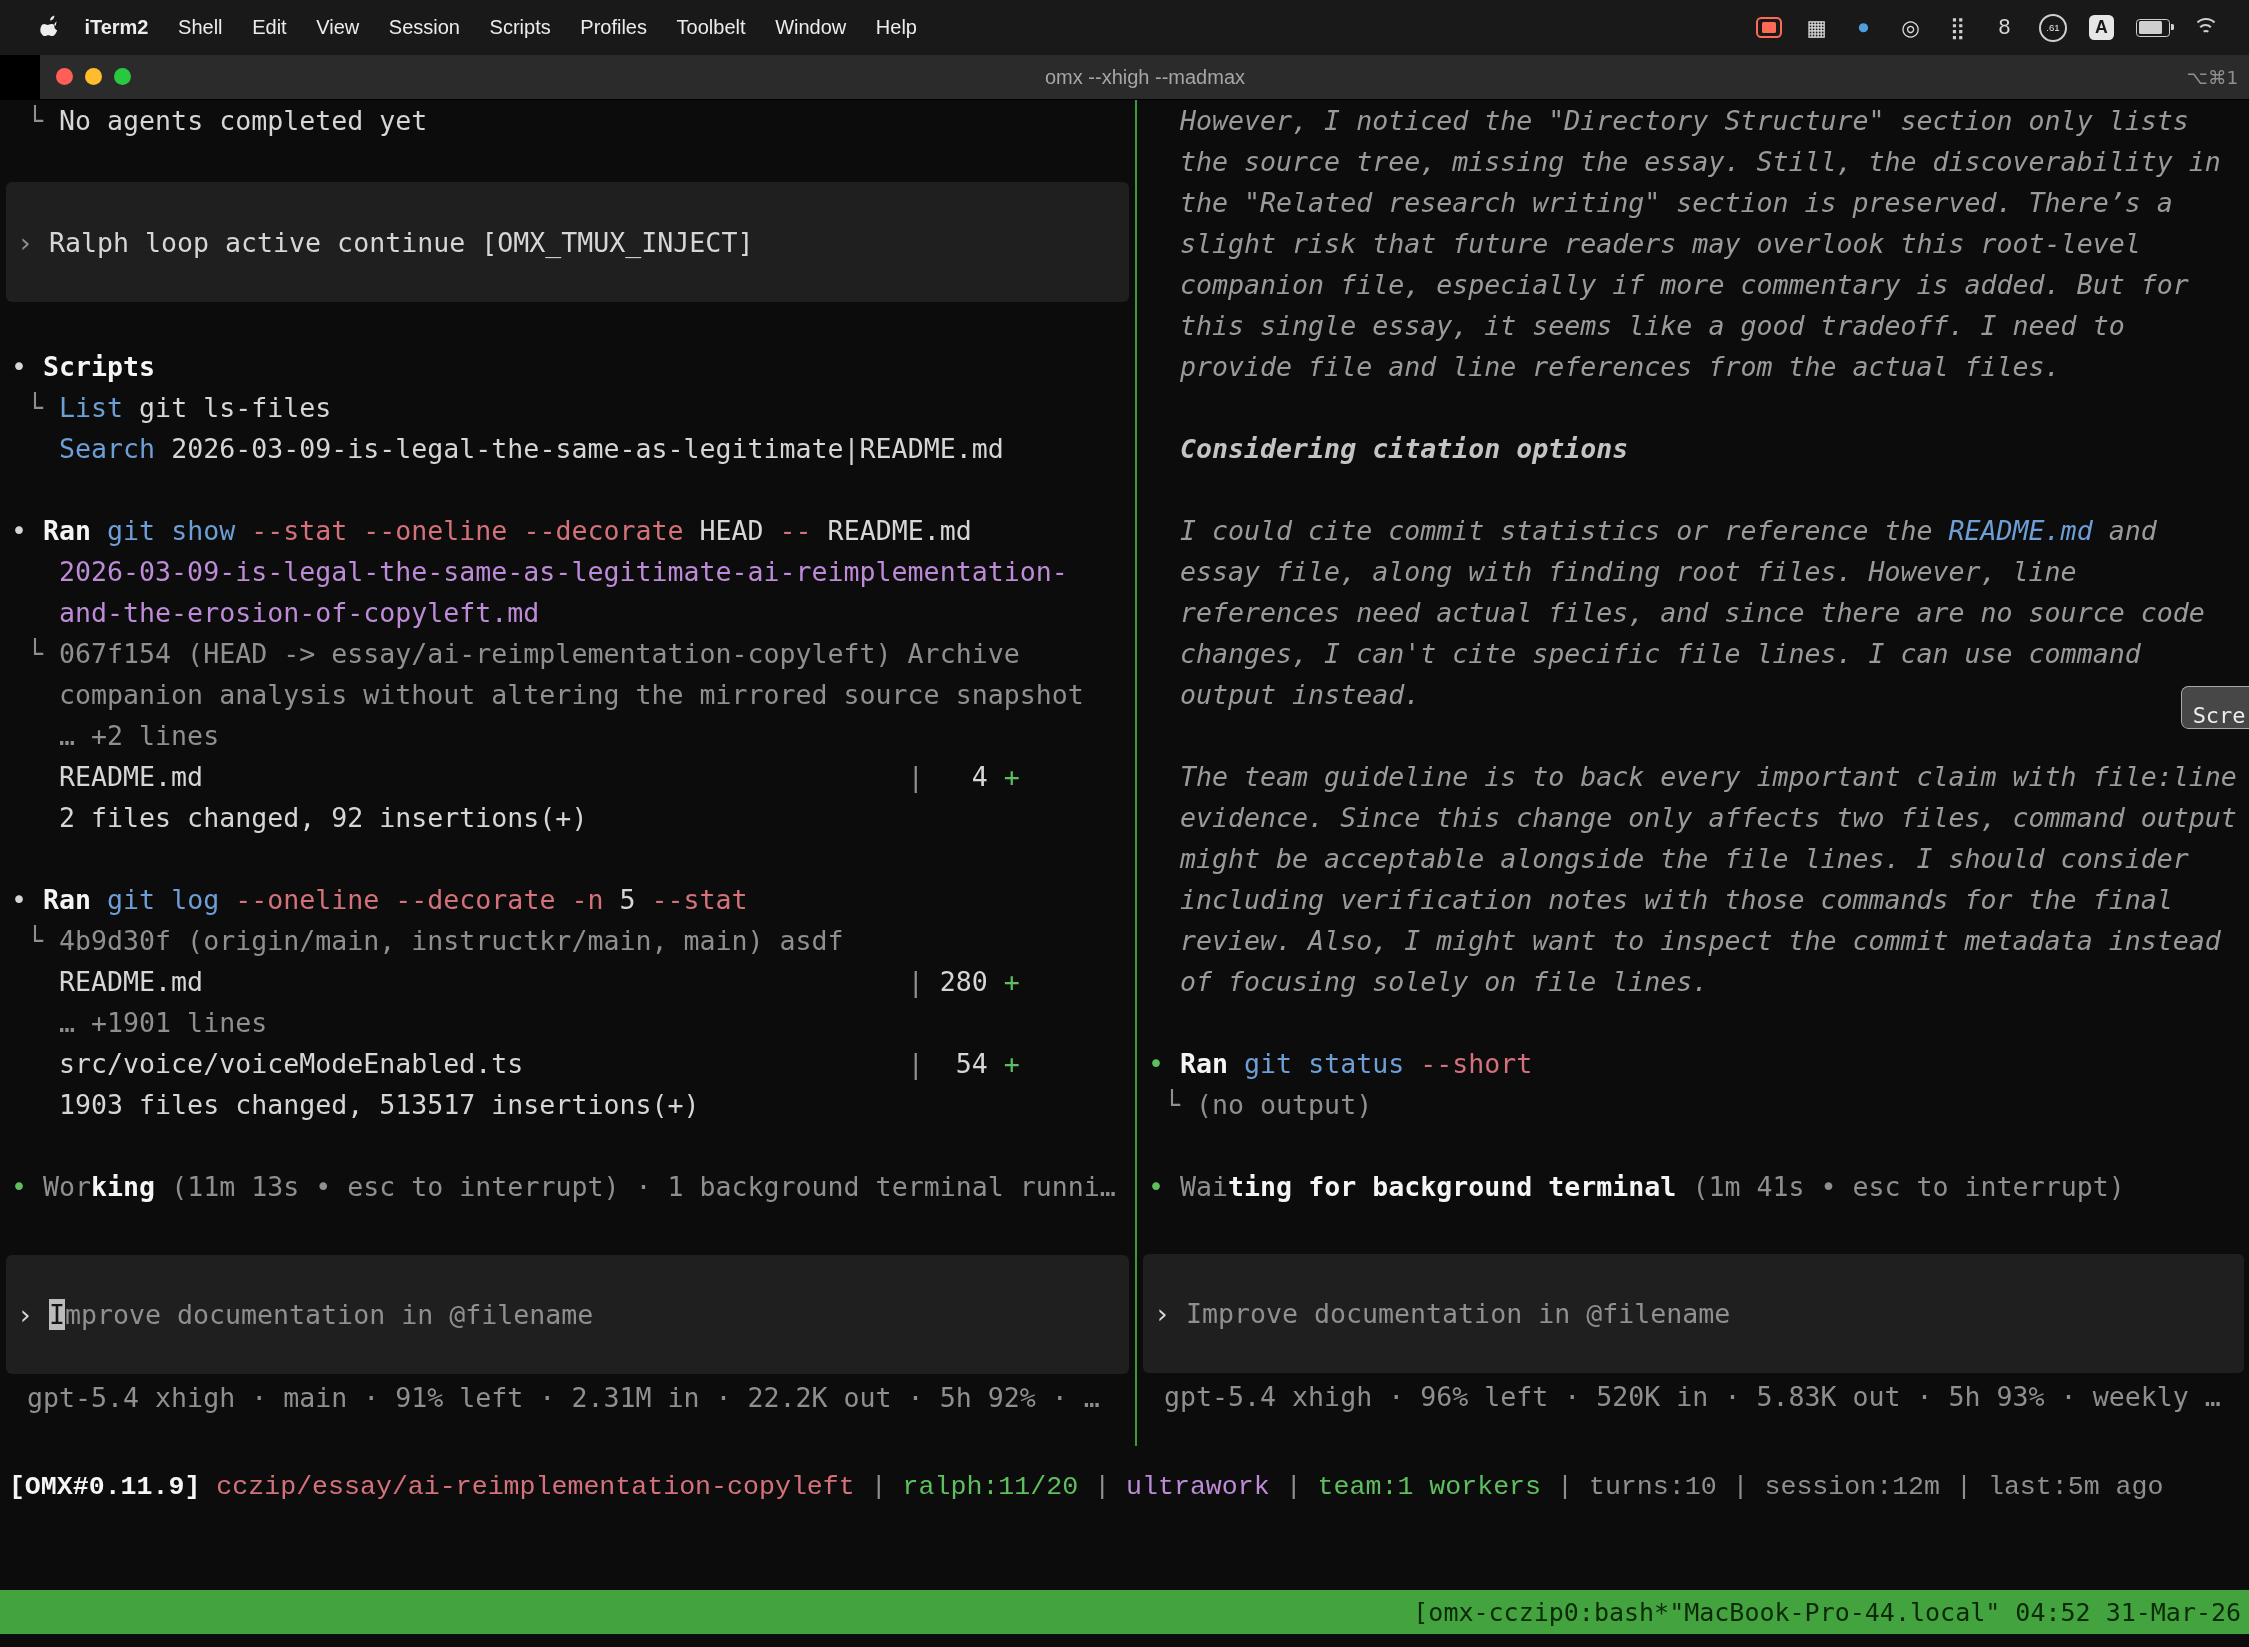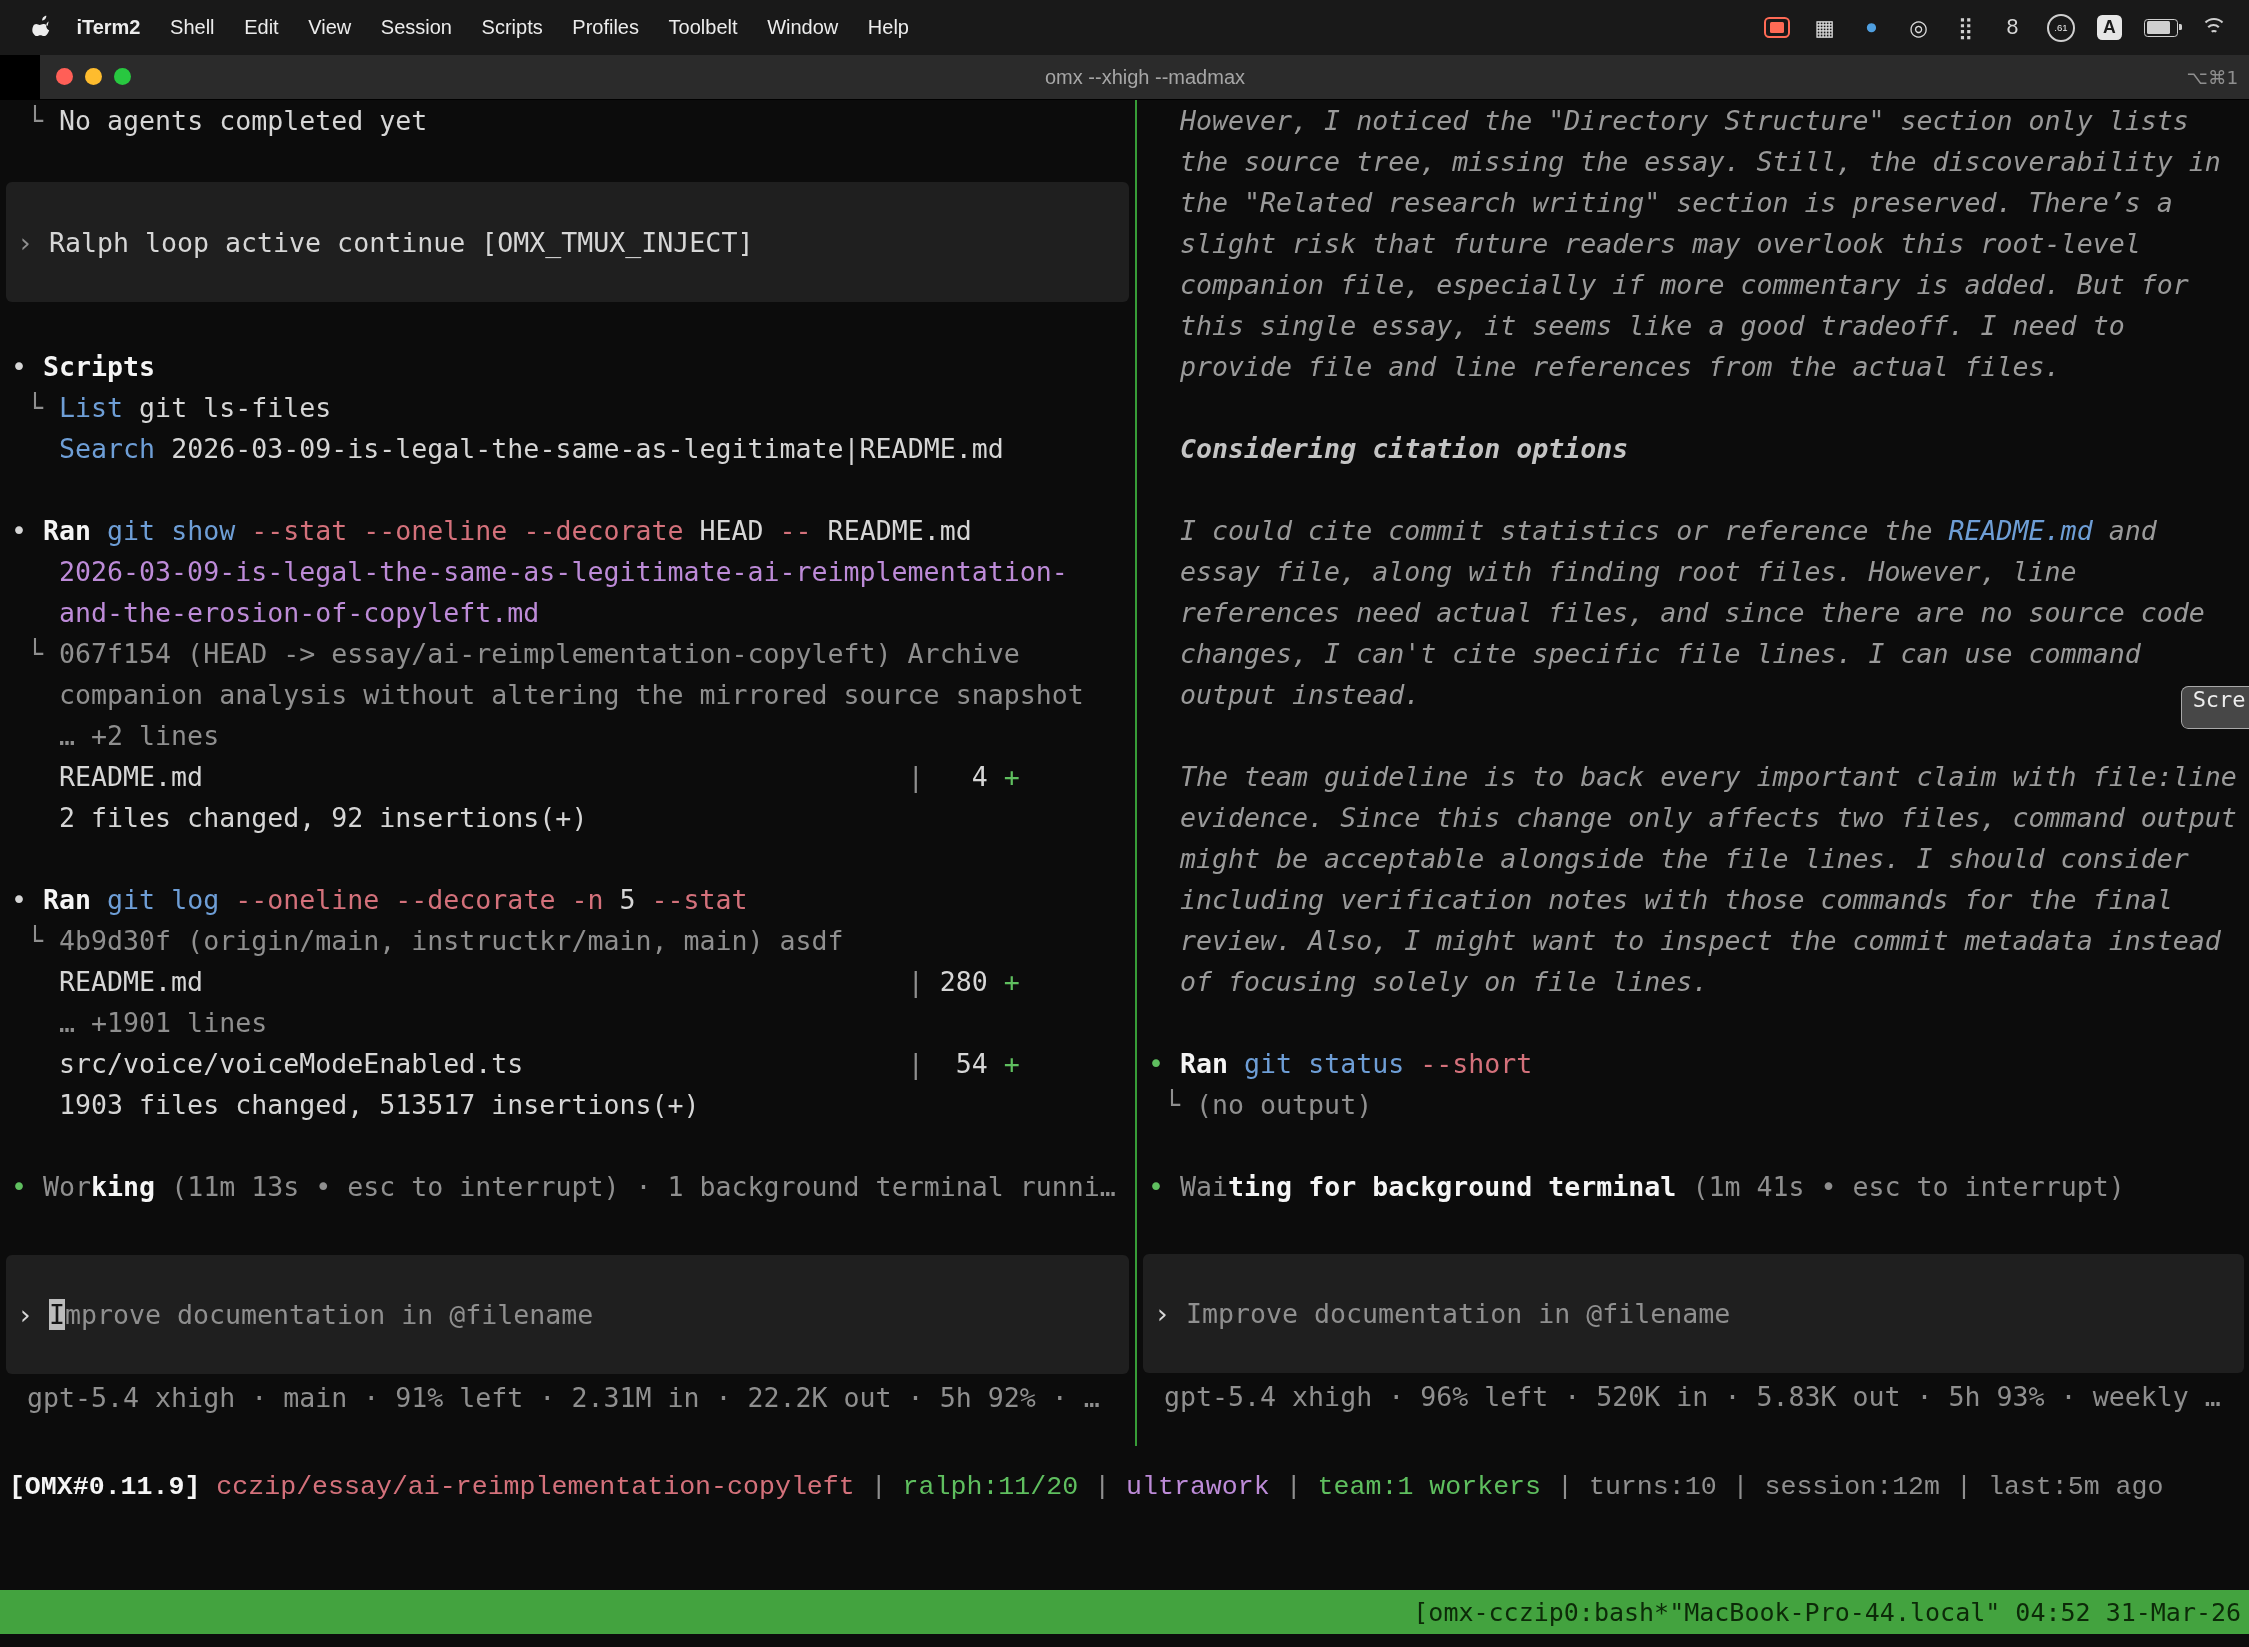--- a/index.html
+++ b/index.html
@@ -1,20 +1,20 @@
 <!DOCTYPE html>
 <html style="--background: #0c0c0c; --box_background: #1f1f1f; --foreground: #d6d6d6; --dim: #8f8f8f; --blue: #6e9ed6; --red: #d4717b; --magenta: #bd8bd8; --green: #5fbf5f; --tmux_green: #43a33f; --divider_green: #379c37; --title_bar: #2b2b2b; --menu_bar: #191919; --close: #ff5f57; --minimize: #febc2e; --zoom: #28c840;font-size:11.8px"><head>
 <meta charset="utf-8">
 <style>
   html,body{margin:0;padding:0;background:#000;}
   body{width:2250px;height:1648px;overflow:hidden;position:relative;font-family:"DejaVu Sans Mono",monospace;}
 
   
   .menubar{height:55px;background:var(--menu_bar,#191919);display:flex;align-items:center;
-    color:#ececec;font-family:"Liberation Sans",sans-serif;font-size:20px;padding:0 22px;box-sizing:border-box;}
+    color:#ececec;font-family:"Liberation Sans",sans-serif;font-size:20px;padding:0 30px;box-sizing:border-box;}
   .apple{display:flex;align-items:center;padding:0 10.3px;}
   .menu-items{display:flex;}
   .menu-item{padding:0 14.8px;white-space:nowrap;}
   .menu-item.app{font-weight:700;}
   .menu-right{margin-left:auto;display:flex;align-items:center;gap:22px;}
   .mi{display:flex;align-items:center;justify-content:center;min-width:25px;height:29.5px;font-size:21.4px;}
   .rec{width:22px;height:17px;border:2.2px solid #ff6a55;border-radius:5.2px;position:relative;}
   .rec::after{content:"";position:absolute;left:4.4px;top:3px;right:4.4px;bottom:3px;background:#ff6a55;border-radius:1.5px;}
   .gauge{width:24px;height:24px;border:2.2px solid #cfcfcf;border-radius:50%;display:flex;align-items:center;justify-content:center;
     font-size:9.6px;color:#e8e8e8;font-family:"Liberation Sans",sans-serif;}
@@ -64,21 +64,21 @@
   .s-itb{color:#c4c4c4;font-style:italic;font-weight:700;}
   .s-itblue{color:var(--blue,#6e9ed6);font-style:italic;}
 
   .omx-line{position:absolute;top:1367px;left:0;width:2250px;padding-left:8.9px;box-sizing:border-box;font-family:Liberation Mono, monospace;}
 
   .tmuxbar{position:absolute;top:1490px;left:0;width:2250px;height:44px;background:var(--tmux_green,#43a33f);
     color:#0c2a08;font-size:25px;display:flex;align-items:center;justify-content:flex-end;
     padding:0 8.9px;box-sizing:border-box;white-space:pre;}
 
   .scre-popup{position:absolute;top:686px;right:0;height:41px;background:#474747;border:1.5px solid #a9a9a9;border-right:none;
-    border-radius:7.4px 0 0 7.4px;color:#ededed;display:flex;align-items:flex-start;padding:0 4.4px 0 10.3px;font-size:22px;z-index:6;}
+    border-radius:7.4px 0 0 7.4px;color:#ededed;display:flex;align-items:flex-end;padding:0 4.4px 0 10.3px;font-size:22px;z-index:6;}
 </style>
 </head>
 <body>
 
 <div class="menubar">
   <div class="apple">
     <span>
       <svg width="19" height="22" viewBox="0 0 170 200">
           <path fill="#ececec" d="M150 69c-1 1-22 12-22 38 0 30 26 41 27 41 0 1-4 15-14 29-9 12-18 25-32 25s-18-8-34-8c-16 0-21 8-34 8S18 189 9 176C-2 159-1 127 10 108c6-10 16-17 27-17 13 0 21 8 32 8 10 0 17-8 32-8 6 0 27 1 39 18zM119 46c6-7 10-17 10-27 0-1 0-3 0-4-10 0-21 6-28 14-5 6-10 16-10 26 0 2 0 3 0 4 1 0 2 0 3 0 9 0 19-6 25-13z"></path>
         </svg>

